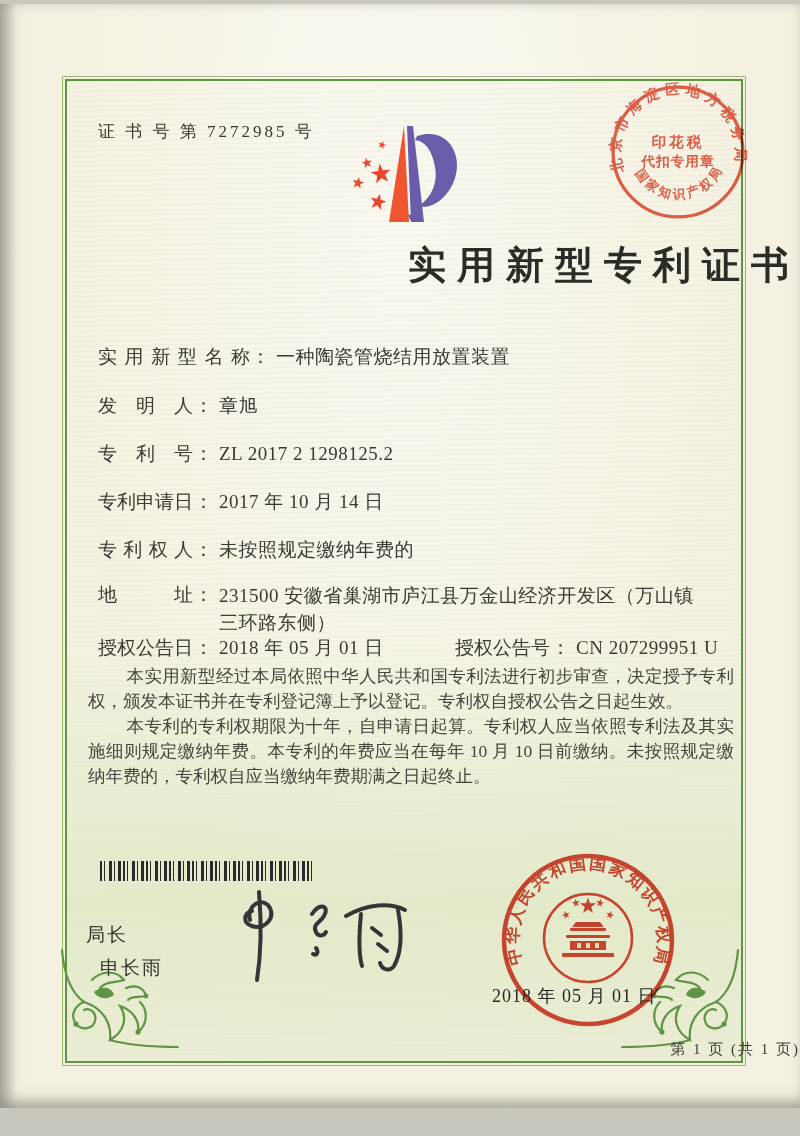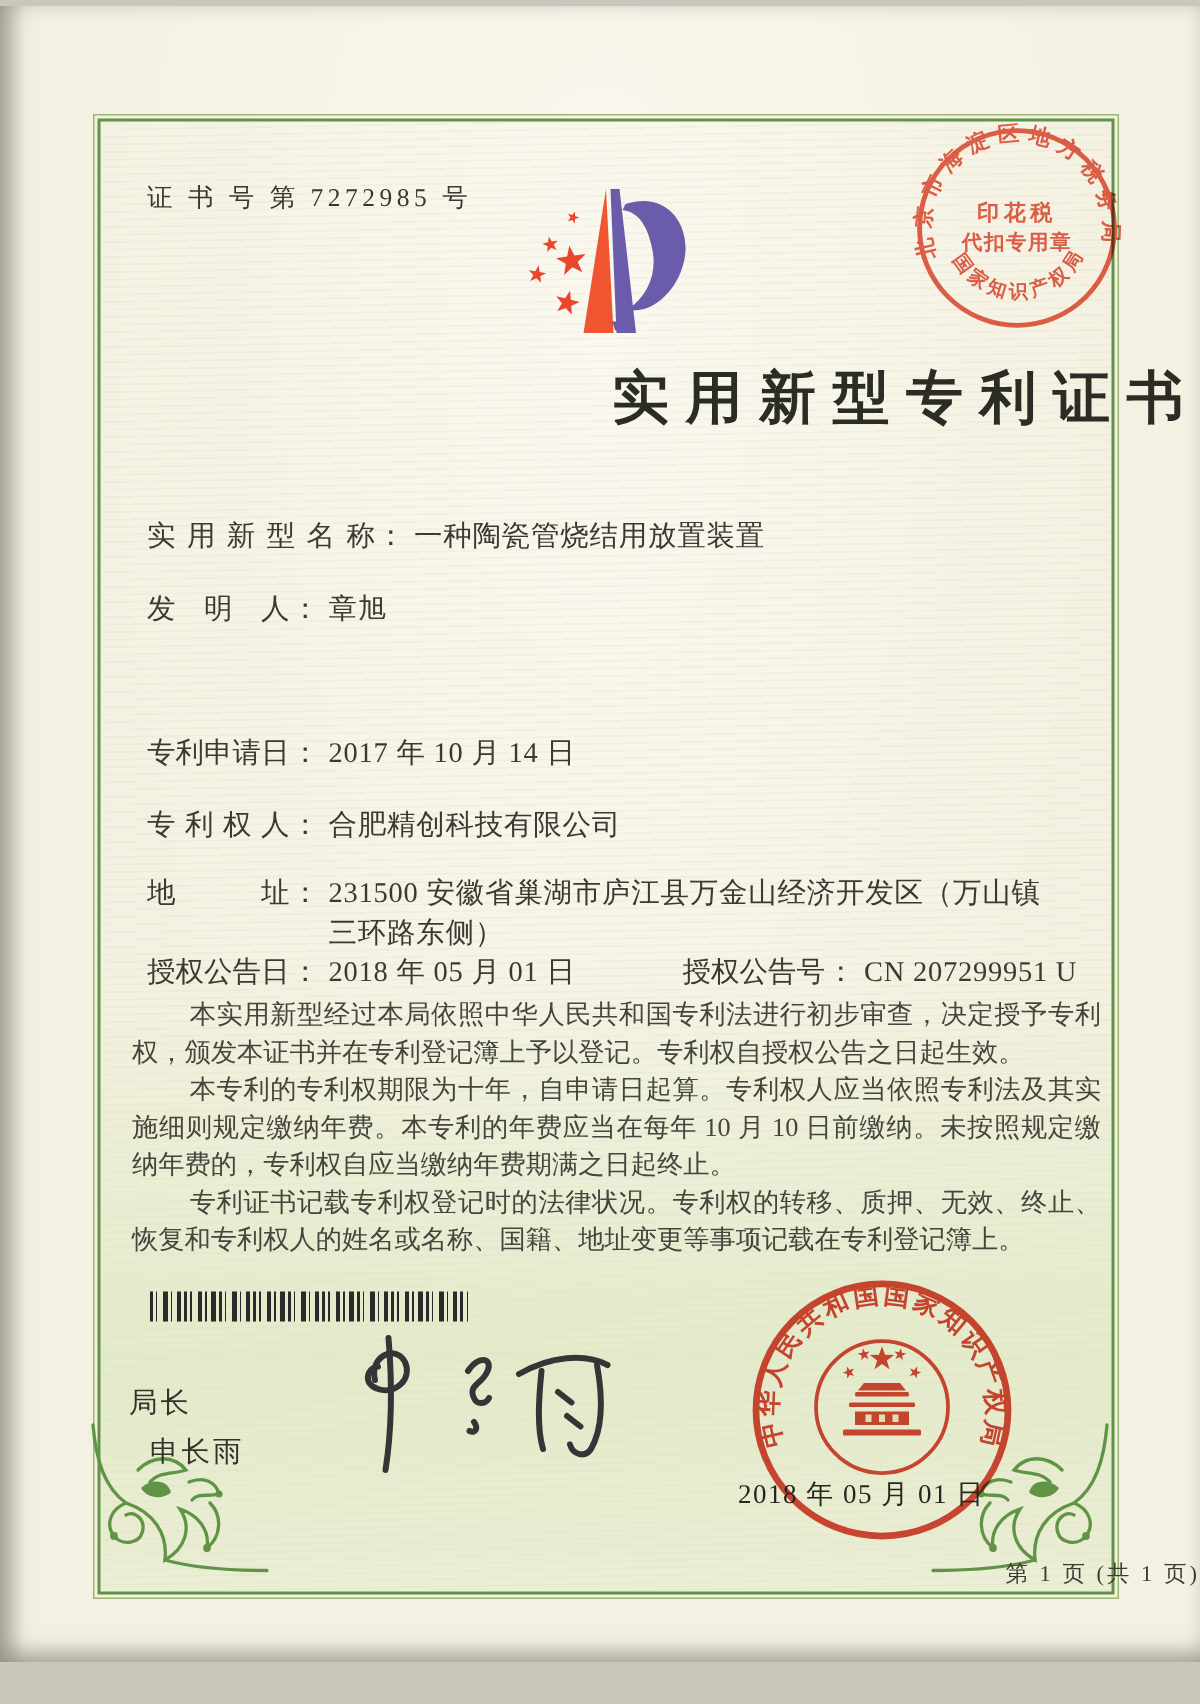--- a/index.html
+++ b/index.html
@@ -125,42 +125,44 @@
   </svg>
 
   <h1 class="title">实用新型专利证书</h1>
 
   <div class="frow" style="top:340px">
     <span class="flabel wide">实用新型名称</span><span class="fcolon">：</span><span class="fvalue">一种陶瓷管烧结用放置装置</span>
   </div>
   <div class="frow" style="top:389px">
     <span class="flabel">发明人</span><span class="fcolon">：</span><span class="fvalue">章旭</span>
   </div>
+  <div class="frow" style="top:437px">
+    <span class="flabel">专利号</span><span class="fcolon">：</span><span class="fvalue">ZL 2017 2 1298125.2</span>
+  </div>
   <div class="frow" style="top:485px">
     <span class="flabel">专利申请日</span><span class="fcolon">：</span><span class="fvalue">2017 年 10 月 14 日</span>
   </div>
   <div class="frow" style="top:533px">
-    <span class="flabel">专利权人</span><span class="fcolon">：</span><span class="fvalue">合肥精创科技有限公司</span>
+    <span class="flabel">专利权人</span><span class="fcolon">：</span><span class="fvalue">未按照规定缴纳年费的</span>
   </div>
   <div class="frow" style="top:578px">
     <span class="flabel">地址</span><span class="fcolon">：</span><span class="fvalue addr"><span style="display:block">231500 安徽省巢湖市庐江县万金山经济开发区（万山镇</span><span style="display:block">三环路东侧）</span></span>
   </div>
   <div class="frow dual" style="top:631px">
     <span>
       <span class="flabel">授权公告日</span><span class="fcolon">：</span><span class="fvalue">2018 年 05 月 01 日</span>
     </span>
     <span class="second">
       <span class="flabel">授权公告号</span><span class="fcolon">：</span><span class="fvalue">CN 207299951 U</span>
     </span>
   </div>
 
   <div class="body-text">
     <p>本实用新型经过本局依照中华人民共和国专利法进行初步审查，决定授予专利权，颁发本证书并在专利登记簿上予以登记。专利权自授权公告之日起生效。</p>
     <p>本专利的专利权期限为十年，自申请日起算。专利权人应当依照专利法及其实施细则规定缴纳年费。本专利的年费应当在每年 10 月 10 日前缴纳。未按照规定缴纳年费的，专利权自应当缴纳年费期满之日起终止。</p>
-    <p>专利证书记载专利权登记时的法律状况。专利权的转移、质押、无效、终止、恢复和专利权人的姓名或名称、国籍、地址变更等事项记载在专利登记簿上。</p>
   </div>
 
   <div class="barcode"></div>
 
   <div class="signer-title">局长</div>
   <div class="signer-name">申长雨</div>
 
   <svg class="signature" width="205" height="104" viewBox="0 0 205 104" xmlns="http://www.w3.org/2000/svg">
     <g fill="none" stroke="#26262b" stroke-width="4" stroke-linecap="round" opacity="0.92">
       <path d="M38,34 C34,18 52,10 58,22 C63,33 52,44 40,40 C30,37 32,26 40,25"></path>

